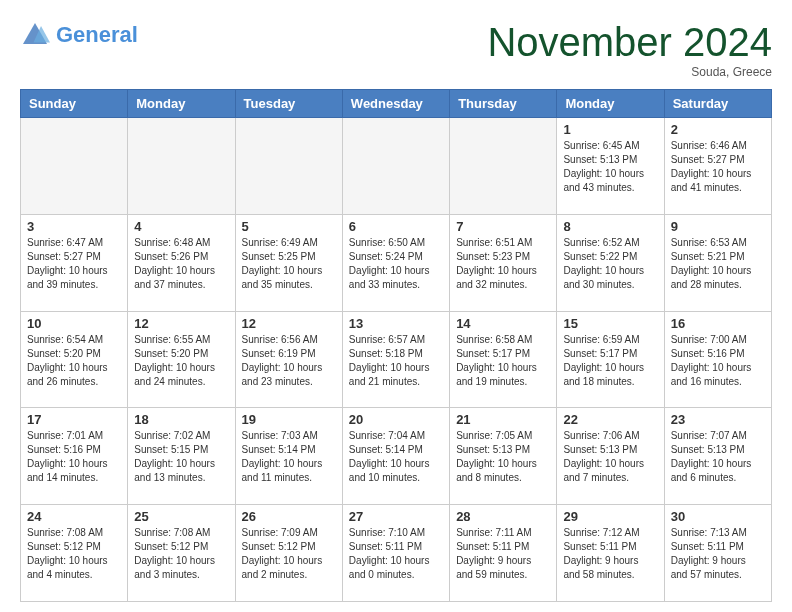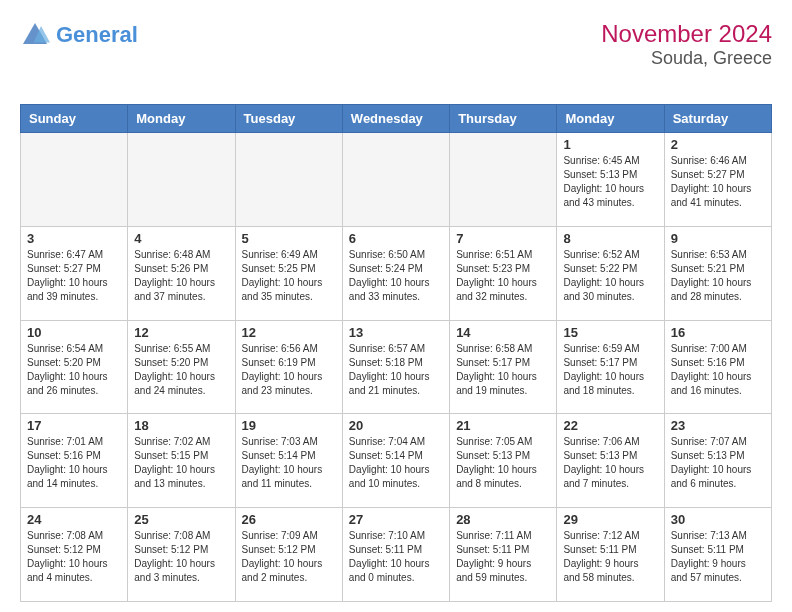--- a/index.html
+++ b/index.html
@@ -39,35 +39,34 @@
     }
     .logo-icon {
       width: 30px;
       height: 30px;
       margin-right: 6px;
     }
     .title-section {
       text-align: right;
     }
     .month-title {
-      font-size: 24px;
-      color: #be185d;
+      font-size: 40px;
+      color: #14532d;
       font-weight: normal;
     }
     .location {
-      font-size: 18px;
+      font-size: 12px;
       color: #555;
     }
     .calendar {
       flex: 1;
       border: 1px solid #ccc;
       border-collapse: collapse;
       width: 100%;
       table-layout: fixed;
-      margin-top: 25px;
     }
     .calendar th {
       background: #4a7fc1;
       color: #fff;
       text-align: left;
       padding: 6px 8px;
       font-size: 13px;
       font-weight: bold;
       border: 1px solid #3a6aaa;
     }

